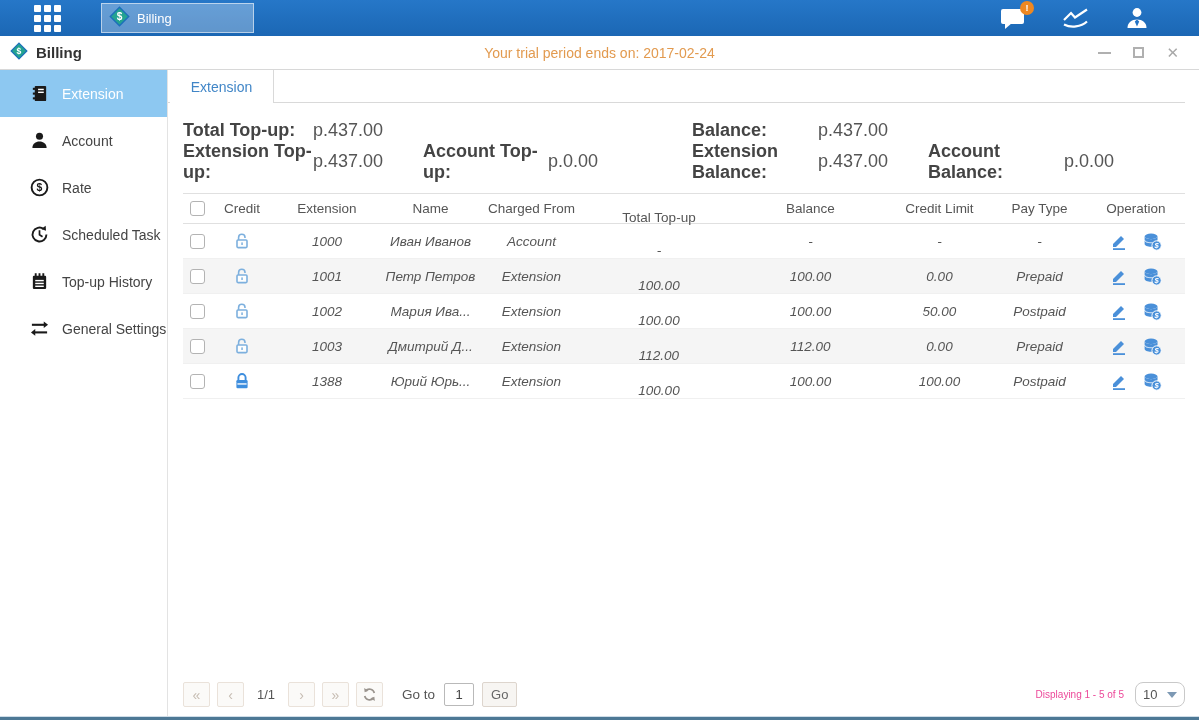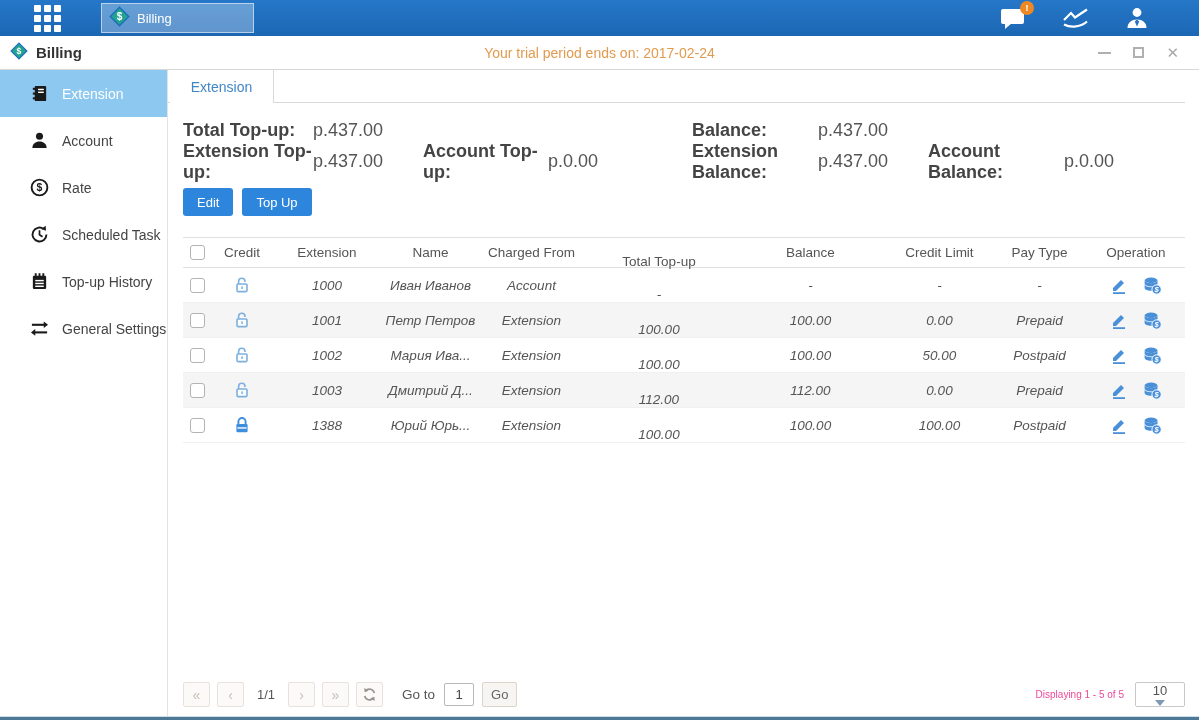--- a/index.html
+++ b/index.html
@@ -69,21 +69,21 @@
 
   
   .footer { position:absolute; bottom:9px; left:15px; right:14px; display:flex; align-items:center; }
   .pg-btn { width:27px; height:25px; border:1px solid #eae2da; background:#fbfaf8; color:#c6bcb2; font-size:14px; display:flex; align-items:center; justify-content:center; margin-right:7px; border-radius:2px; cursor:pointer; }
   .pg-indicator { width:30px; text-align:center; color:#555; font-size:13px; margin-right:7px; }
   .goto-label { color:#555; font-size:13.5px; margin:0 9px 0 12px; }
   .goto-input { width:30px; height:23px; border:1px solid #b9b9b9; text-align:center; font-size:13px; color:#444; font-family:inherit; border-radius:2px; }
   .go-btn { margin-left:8px; height:25px; padding:0 8px; border:1px solid #ddd5cd; background:#f7f5f2; color:#666; font-size:13px; border-radius:2px; cursor:pointer; font-family:inherit; }
   .footer-right { margin-left:auto; display:flex; align-items:center; gap:11px; }
   .displaying { color:#ec4899; font-size:10px; }
-  .page-size { width:50px; height:25px; border:1px solid #c9c9c9; background:#fff; display:flex; align-items:center; justify-content:space-between; padding:0 7px; cursor:pointer; border-radius:2px;flex-direction:column; }
+  .page-size { width:50px; height:25px; border:1px solid #c9c9c9; background:#fff; display:flex; align-items:center; justify-content:space-between; padding:0 7px; cursor:pointer; border-radius:8px; }
   .page-size .num { font-size:13px; color:#555; }
   .tri-down { width:0; height:0; border-left:5px solid transparent; border-right:5px solid transparent; border-top:6px solid #7d99b4; }
 
   .window-bottom { height:4px; background:#4d7895; border-top:1px solid #cfdde8; flex:0 0 auto; }
 </style>
 </head>
 <body>
 
 <div class="window">
 
@@ -239,24 +239,20 @@
           </div>
           <div class="sum-row">
             <span class="lbl w126">Extension Balance:</span>
             <span class="val w110">p.437.00</span>
             <span class="lbl w136">Account Balance:</span>
             <span class="val">p.0.00</span>
           </div>
         </div>
       </div>
 
-      <div class="toolbar">
-        <button class="btn-primary">Edit</button>
-        <button class="btn-primary">Top Up</button>
-      </div>
 
       <div class="table">
         <div class="thead">
           <div class="cell col-cb">
               <span class="checkbox"></span>
             </div>
           <div class="cell col-status">Credit</div>
           <div class="cell col-ext">Extension</div>
           <div class="cell col-name">Name</div>
           <div class="cell col-charged">Charged From</div>

